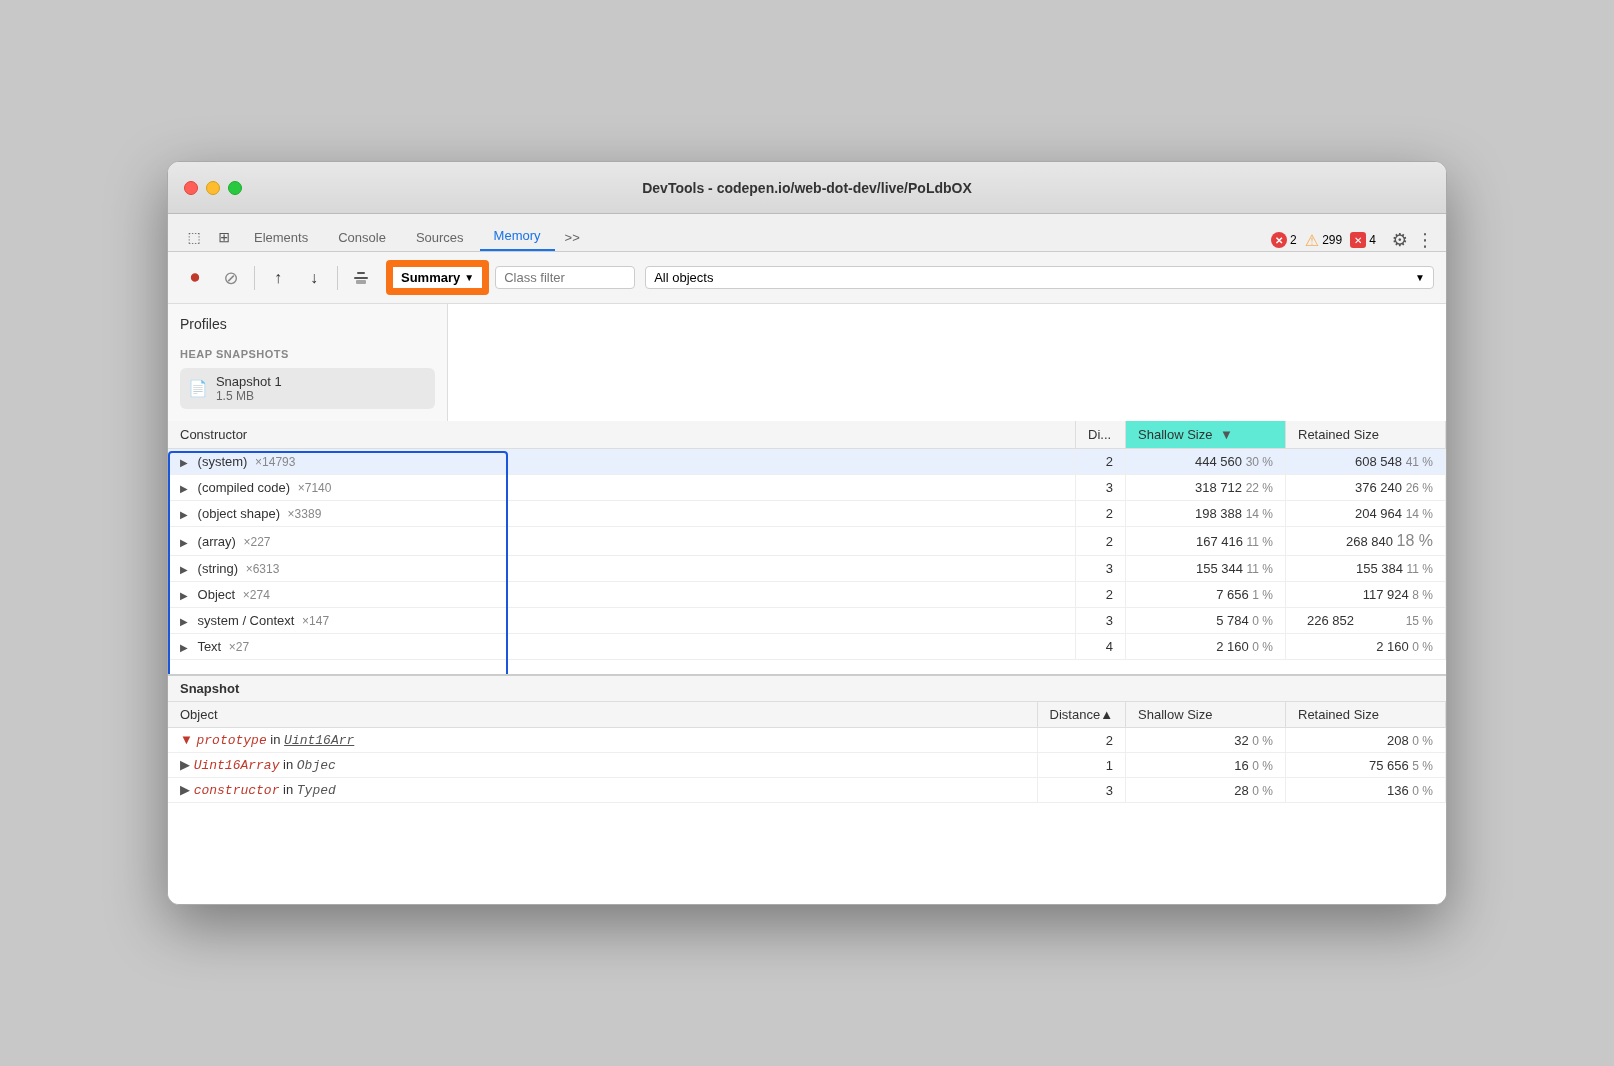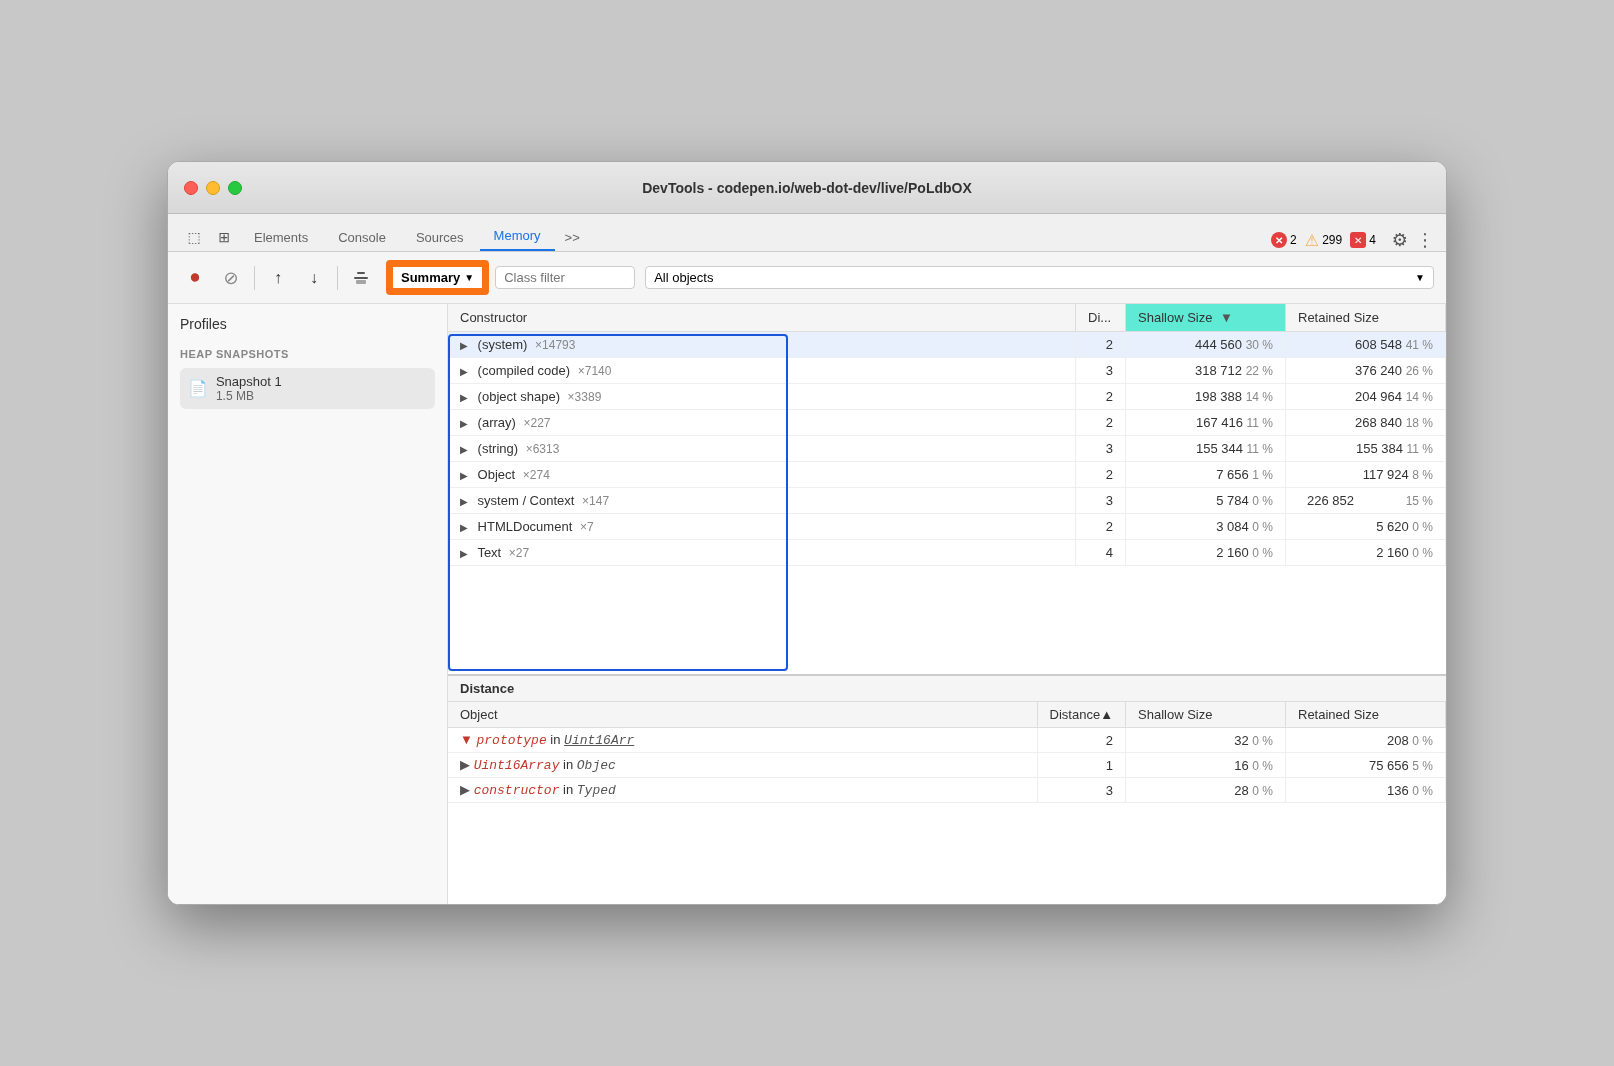--- a/index.html
+++ b/index.html
@@ -195,20 +195,21 @@
       margin-left: 4px;
       flex: 1;
       justify-content: space-between;
     }
 
     
     .main-content {
       display: flex;
       height: 600px;
       background: white;
+      flex-direction: column;
     }
     .sidebar {
       width: 280px;
       border-right: 1px solid #ddd;
       background: #f8f8f8;
       padding: 12px;
       flex-shrink: 0;
     }
     .sidebar-title {
       font-size: 14px;
@@ -491,21 +492,21 @@
     <td class="number">198 388 <span style="color:#888;font-size:12px;">14 %</span></td>
     <td class="number">204 964 <span style="color:#888;font-size:12px;">14 %</span></td>
   </tr>
               <tr>
     <td class="constructor-col">
       <span class="expand-arrow">▶</span>
       (array) <span class="count-badge">×227</span>
     </td>
     <td class="number">2</td>
     <td class="number">167 416 <span style="color:#888;font-size:12px;">11 %</span></td>
-    <td class="number">268 840 <span style="color:#888;font-size:12px;">18 %</span></td>
+    <td class="number">268 840 <span style="color:#888;font-size:16px;">18 %</span></td>
   </tr>
               <tr>
     <td class="constructor-col">
       <span class="expand-arrow">▶</span>
       (string) <span class="count-badge">×6313</span>
     </td>
     <td class="number">3</td>
     <td class="number">155 344 <span style="color:#888;font-size:12px;">11 %</span></td>
     <td class="number">155 384 <span style="color:#888;font-size:12px;">11 %</span></td>
   </tr>
@@ -523,42 +524,33 @@
       <span class="expand-arrow">▶</span>
       system / Context <span class="count-badge">×147</span>
     </td>
     <td class="number">3</td>
     <td class="number">5 784 <span style="color:#888;font-size:12px;">0 %</span></td>
     <td class="number">226 852 <span style="color:#888;font-size:12px;margin-left:48px;">15 %</span></td>
   </tr>
               <tr>
     <td class="constructor-col">
       <span class="expand-arrow">▶</span>
-      HTMLDocument <span class="count-badge">×7</span>
-    </td>
-    <td class="number">2</td>
-    <td class="number">3 084 <span style="color:#888;font-size:12px;">0 %</span></td>
-    <td class="number">5 620 <span style="color:#888;font-size:12px;">0 %</span></td>
-  </tr>
-              <tr>
-    <td class="constructor-col">
-      <span class="expand-arrow">▶</span>
       Text <span class="count-badge">×27</span>
     </td>
     <td class="number">4</td>
     <td class="number">2 160 <span style="color:#888;font-size:12px;">0 %</span></td>
     <td class="number">2 160 <span style="color:#888;font-size:12px;">0 %</span></td>
   </tr>
             </tbody>
         </table>
       </div>
 
       <div class="retainers-section">
         <div class="retainers-header-row">
-          <span>Distance</span>
+          <span>Snapshot</span>
         </div>
         <table class="retainers-table">
           <thead>
             <tr>
               <th class="ret-obj-col">
                 <span>Object</span>
               </th>
               <th style="width:80px;">
                 <span>Distance▲</span>
               </th>

